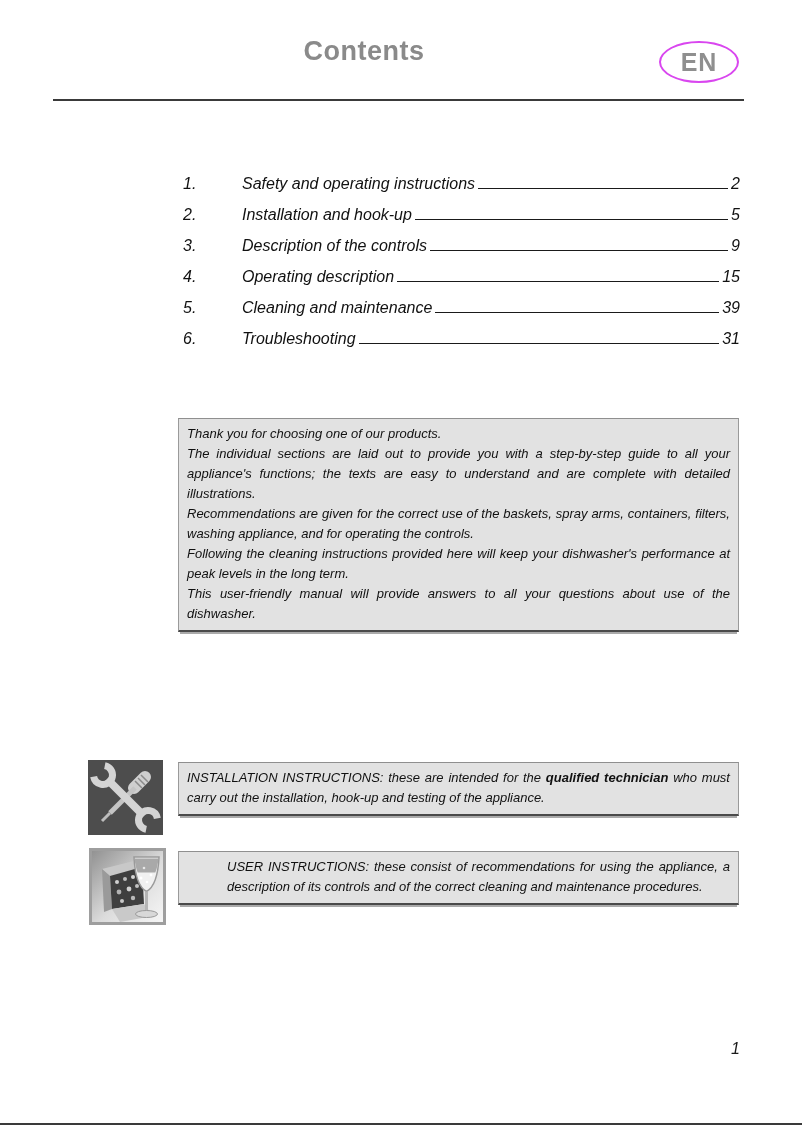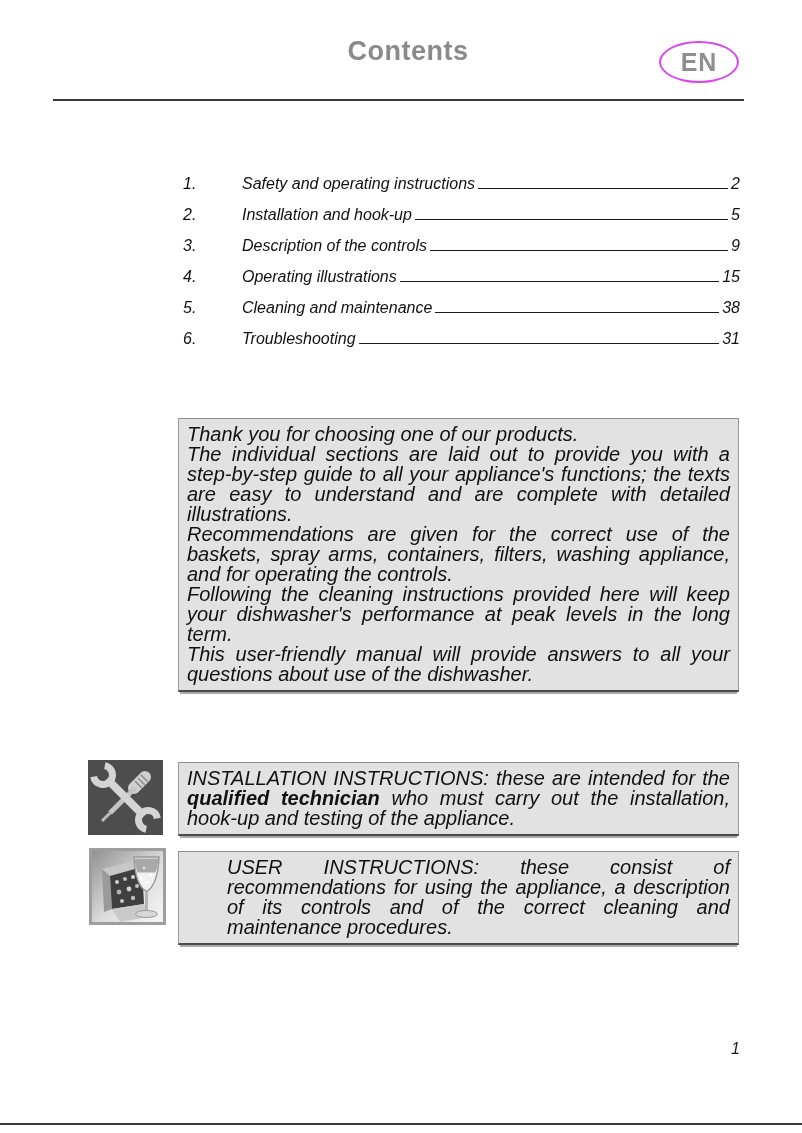--- a/index.html
+++ b/index.html
@@ -6,21 +6,21 @@
   body { font-family:"Liberation Sans", sans-serif; color:#111; }
   .page {
     position:relative; width:802px; height:1133px;
     background:#ffffff; overflow:hidden;
   }
 
   
   .doc-title {
     position:absolute; left:0; top:36px; width:728px;
     text-align:center; font-size:27px; font-weight:bold;
-    color:#8a8a8a; letter-spacing:0.5px;padding-left:44px;
+    color:#8a8a8a; letter-spacing:0.5px;
   }
   .lang-badge {
     position:absolute; left:659px; top:41px; width:80px; height:42px;
     border:2px solid #d946ef; border-radius:50%;
     display:flex; align-items:center; justify-content:center;
     font-size:25px; font-weight:bold; color:#8f8f8f; letter-spacing:1px;
     box-sizing:border-box;
   }
   .rule-top {
     position:absolute; left:53px; top:99px; width:691px; height:2px;
@@ -48,21 +48,21 @@
   .toc-page { flex:none; padding-left:3px; }
 
   
   .gray-box {
     position:absolute; left:178px; width:561px; box-sizing:border-box;
     background:#e2e2e2;
     border:1px solid #9a9a9a;
     border-top:1px solid #8f8f8f;
     border-bottom:2px solid #4a4a4a;
     box-shadow:0 4px 0 -2px #aaaaaa;
-    font-style:italic; font-size:20px; line-height:20px;
+    font-style:italic; font-size:13px; line-height:20px;
     text-align:justify; padding:5px 8px 6px 8px;
   }
   .gray-box p { margin:0; }
   .intro-box { top:418px; }
   .install-box { top:762px; }
   .user-box { top:851px;padding-left:48px; }
   .bold-inline { font-weight:bold; }
 
   
   .note-icon { position:absolute; display:block; }
@@ -100,29 +100,29 @@
       <span class="toc-page">5</span>
     </div>
     <div class="toc-row">
       <span class="toc-num">3.</span>
       <span class="toc-label">Description of the controls</span>
       <span class="toc-leader"></span>
       <span class="toc-page">9</span>
     </div>
     <div class="toc-row">
       <span class="toc-num">4.</span>
-      <span class="toc-label">Operating illustrations</span>
+      <span class="toc-label">Operating description</span>
       <span class="toc-leader"></span>
       <span class="toc-page">15</span>
     </div>
     <div class="toc-row">
       <span class="toc-num">5.</span>
       <span class="toc-label">Cleaning and maintenance</span>
       <span class="toc-leader"></span>
-      <span class="toc-page">38</span>
+      <span class="toc-page">39</span>
     </div>
     <div class="toc-row">
       <span class="toc-num">6.</span>
       <span class="toc-label">Troubleshooting</span>
       <span class="toc-leader"></span>
       <span class="toc-page">31</span>
     </div>
   </div>
 
   <div class="gray-box intro-box">

